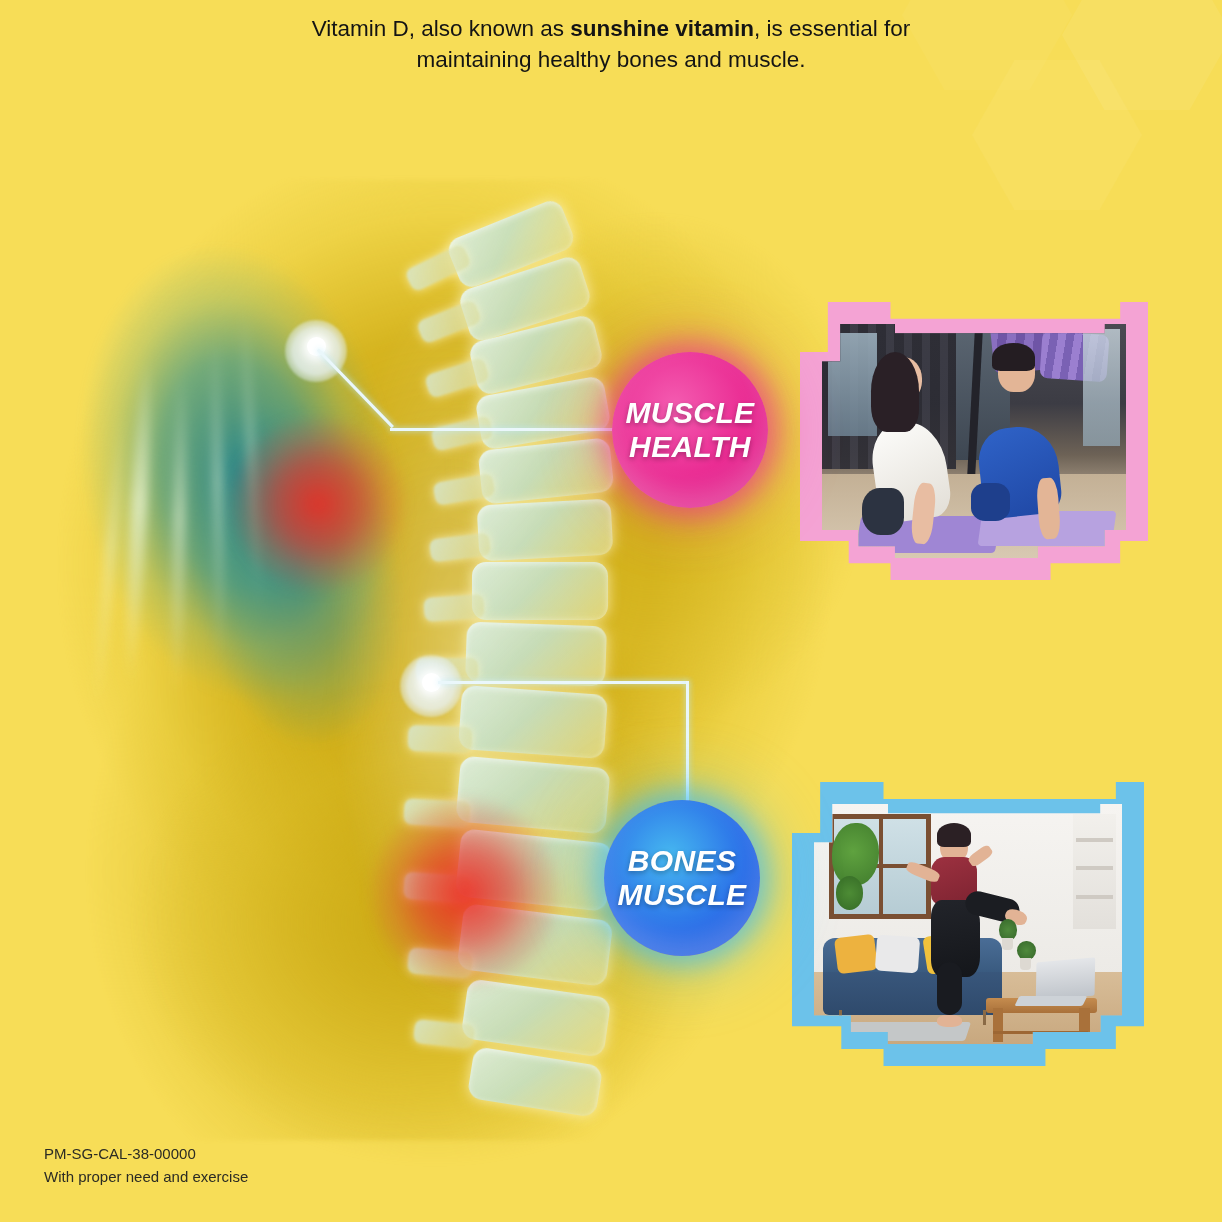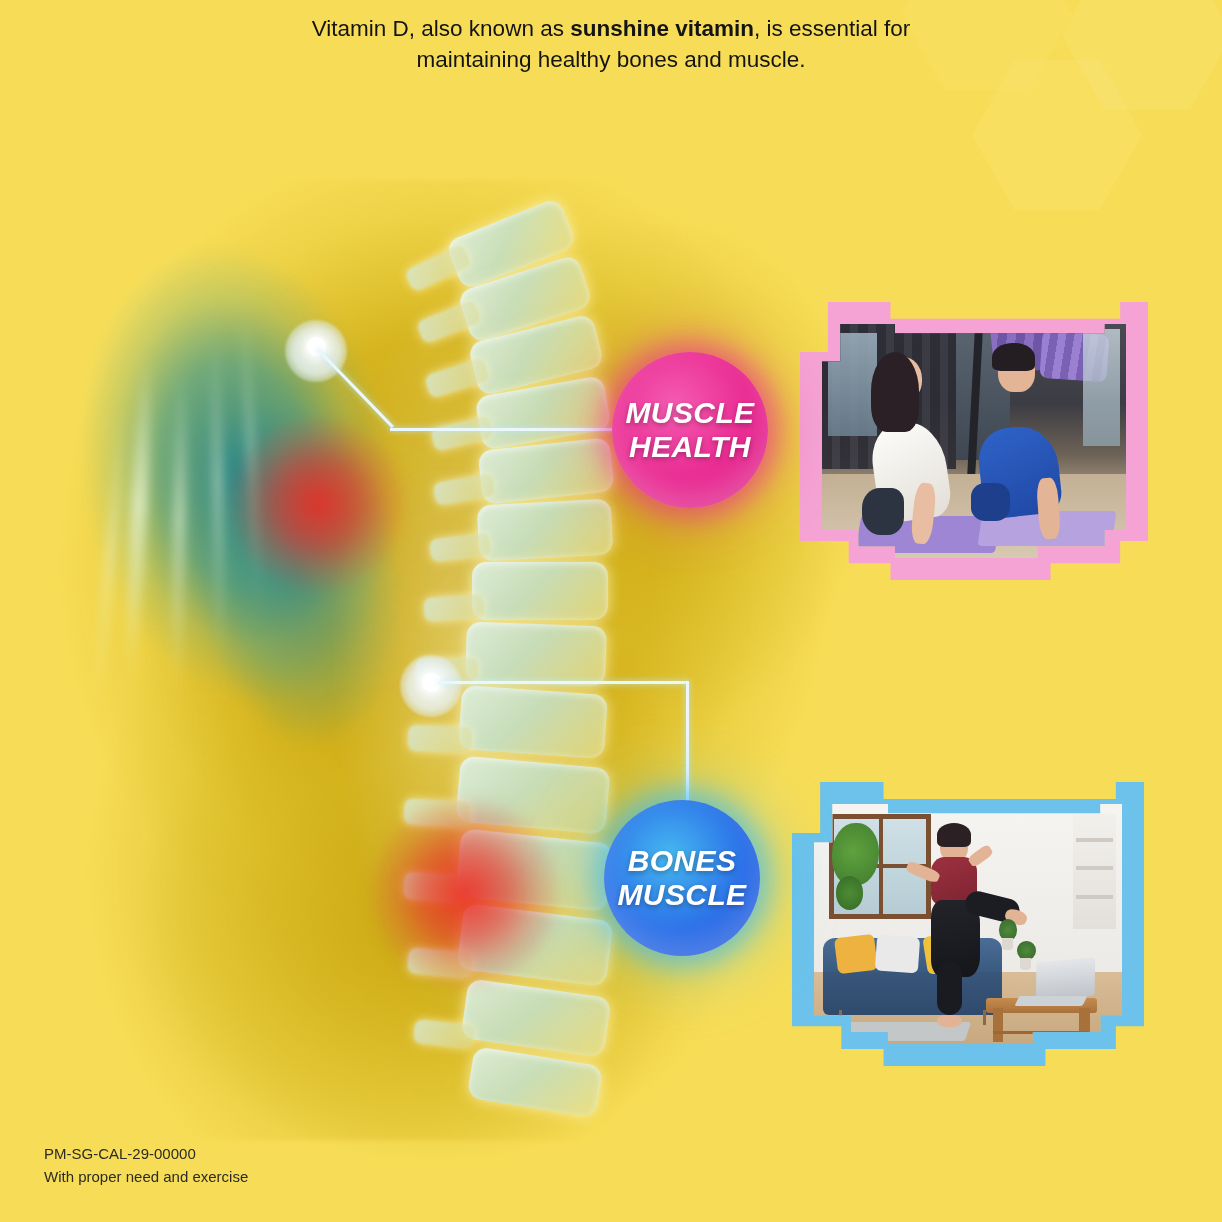--- a/index.html
+++ b/index.html
@@ -386,15 +386,15 @@
 
       <div style="position:absolute;left:60%;top:48%;width:6%;height:9%;background:radial-gradient(circle,#4f8a3c,#35662a);border-radius:50%;"></div>
       <div style="position:absolute;left:61%;top:56%;width:3.5%;height:5%;background:#ddd9d2;border-radius:0 0 4px 4px;"></div>
       <div style="position:absolute;left:66%;top:57%;width:6%;height:8%;background:radial-gradient(circle,#4f8a3c,#35662a);border-radius:50%;"></div>
       <div style="position:absolute;left:67%;top:64%;width:3.5%;height:5%;background:#ddd9d2;border-radius:0 0 4px 4px;"></div>
     </div>
   </div>
 </div>
 
 <div class="footer">
-  <div>PM-SG-CAL-29-00000</div>
+  <div>PM-SG-CAL-38-00000</div>
   <div>With proper need and exercise</div>
 </div>
 
 </body></html>

